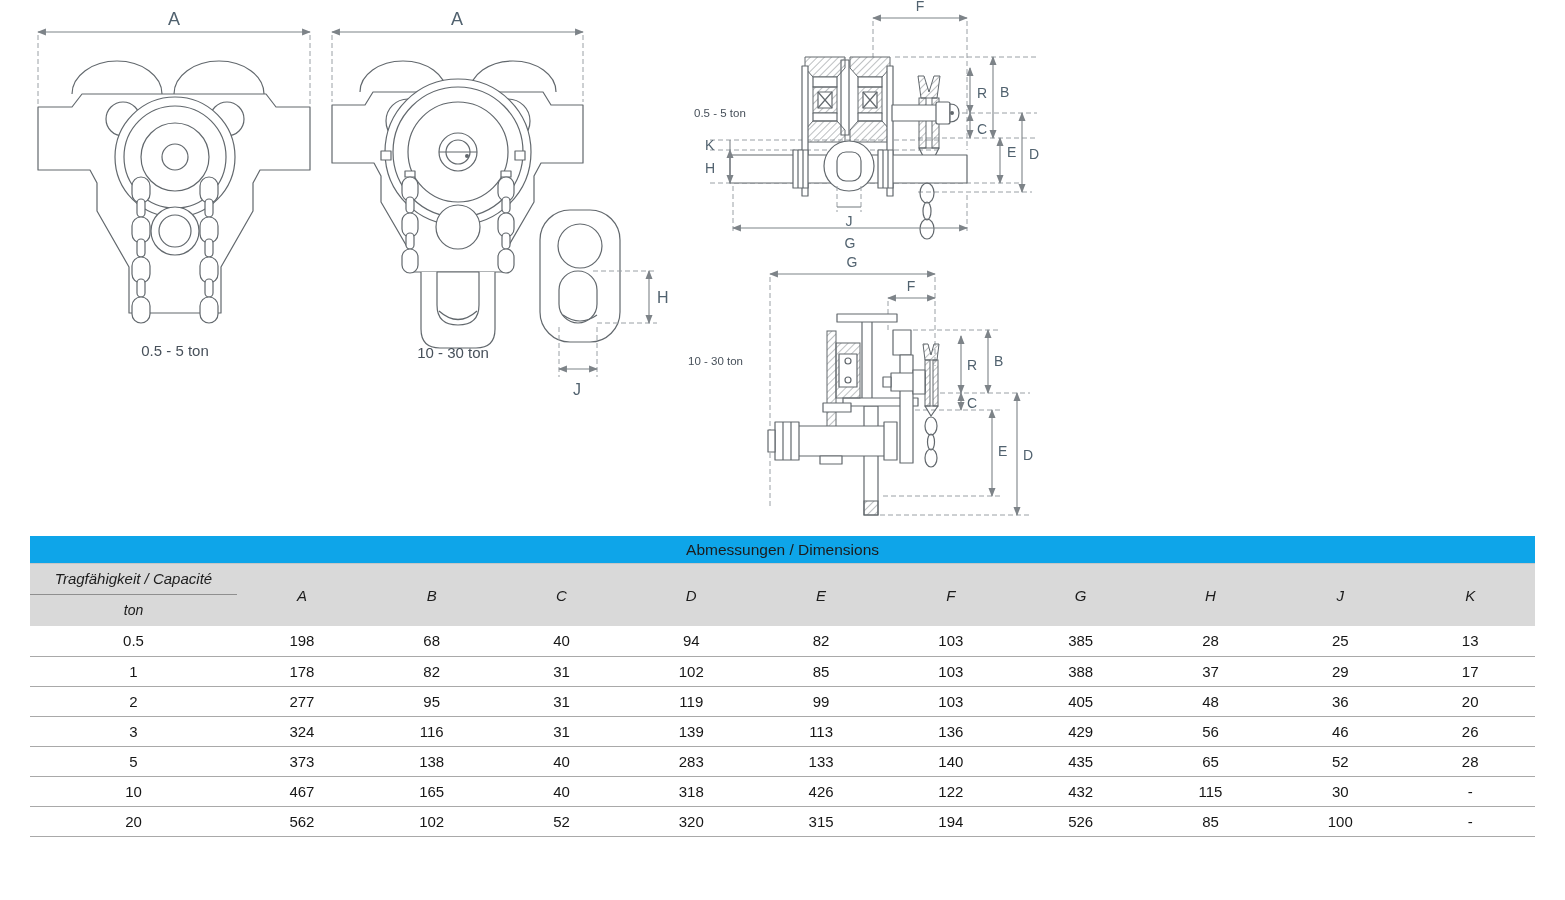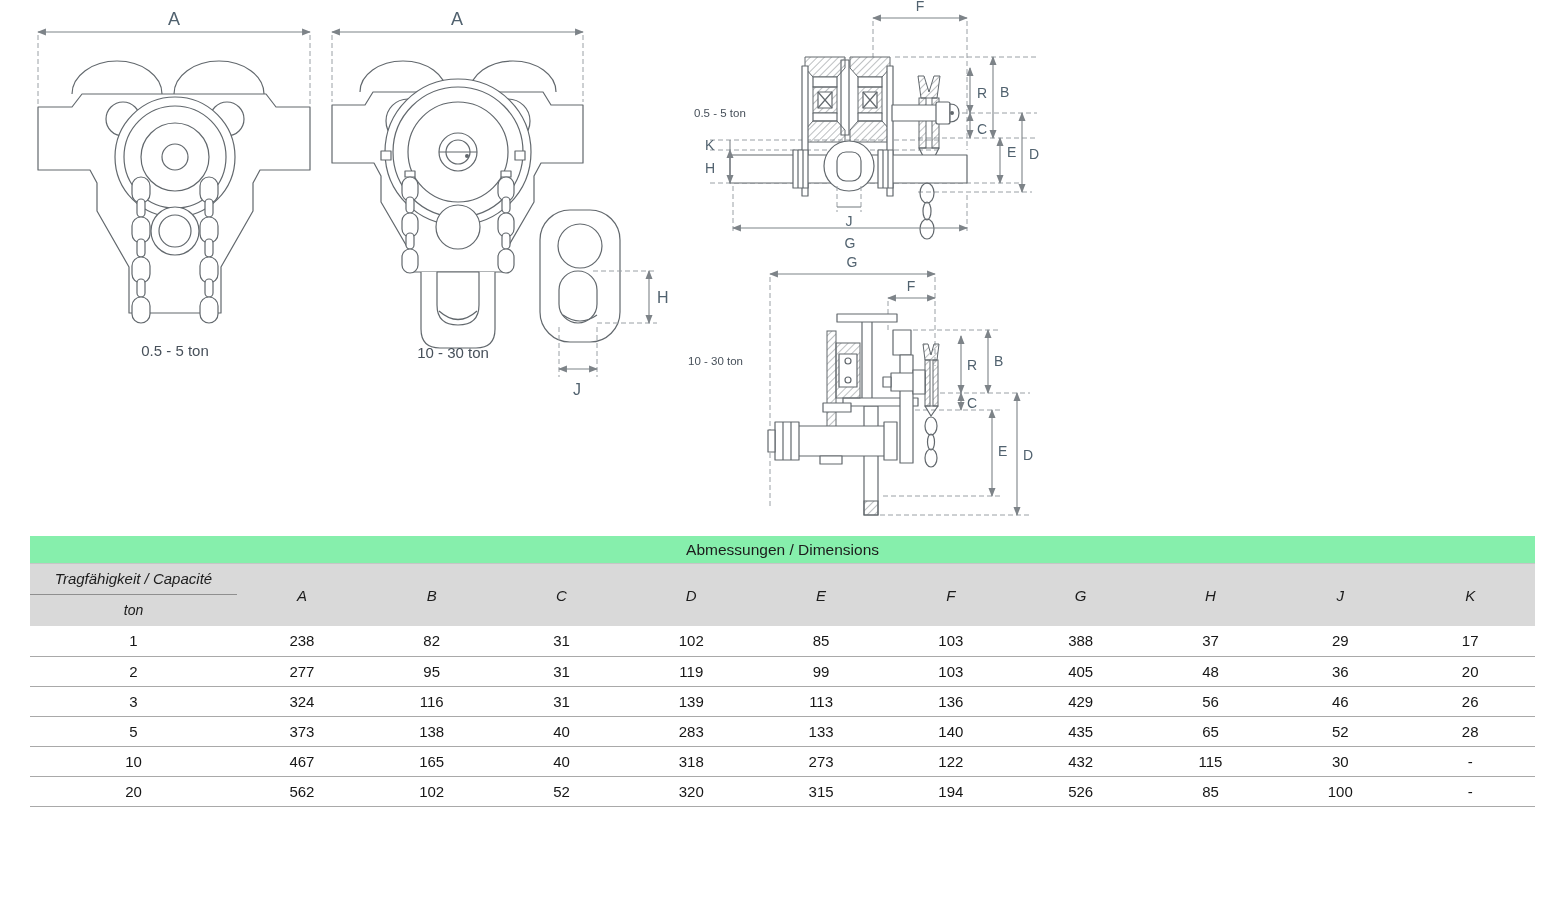--- a/index.html
+++ b/index.html
@@ -21,21 +21,21 @@
   .dl-big{fill:#51626f;font-size:18px;}
   .dl-med{fill:#51626f;font-size:16px;}
   .cap{fill:#47505a;font-size:15px;}
   .cap-sm{fill:#47505a;font-size:11.5px;}
   text{font-family:"Liberation Sans",sans-serif;}
 
   
   .tbl-wrap{margin:4px 30px 0 30px;width:1505px;}
   table.dims{width:1505px;border-collapse:collapse;table-layout:fixed;font-size:15px;}
   table.dims th,table.dims td{font-weight:normal;text-align:center;padding:0;}
-  tr.title-row th{background:#86efac;height:27px;font-size:15.5px;border-bottom:1px solid #c6c6c6;}
+  tr.title-row th{background:#0ea5e9;height:27px;font-size:15.5px;border-bottom:1px solid #c6c6c6;}
   tr.head-row th{background:#d9d9d9;height:62px;vertical-align:middle;font-size:15px;font-style:italic;}
   .cap-th-inner1{height:30px;line-height:30px;border-bottom:1px solid #8f8f8f;font-size:15px;}
   .cap-th-inner2{height:31px;line-height:31px;font-size:14px;}
   tbody.data tr{height:30px;background:#ffffff;border-bottom:1px solid #a9a9a9;}
   tbody.data td{font-size:15px;color:#161616;}
 </style>
 </head>
 <body>
 
 <div class="drawings">
@@ -362,22 +362,35 @@
         <th>E</th>
         <th>F</th>
         <th>G</th>
         <th>H</th>
         <th>J</th>
         <th>K</th>
       </tr>
     </thead>
     <tbody class="data">
         <tr>
+          <td>0.5</td>
+          <td>198</td>
+          <td>68</td>
+          <td>40</td>
+          <td>94</td>
+          <td>82</td>
+          <td>103</td>
+          <td>385</td>
+          <td>28</td>
+          <td>25</td>
+          <td>13</td>
+        </tr>
+        <tr>
           <td>1</td>
-          <td>238</td>
+          <td>178</td>
           <td>82</td>
           <td>31</td>
           <td>102</td>
           <td>85</td>
           <td>103</td>
           <td>388</td>
           <td>37</td>
           <td>29</td>
           <td>17</td>
         </tr>
@@ -419,21 +432,21 @@
           <td>65</td>
           <td>52</td>
           <td>28</td>
         </tr>
         <tr>
           <td>10</td>
           <td>467</td>
           <td>165</td>
           <td>40</td>
           <td>318</td>
-          <td>273</td>
+          <td>426</td>
           <td>122</td>
           <td>432</td>
           <td>115</td>
           <td>30</td>
           <td>-</td>
         </tr>
         <tr>
           <td>20</td>
           <td>562</td>
           <td>102</td>

